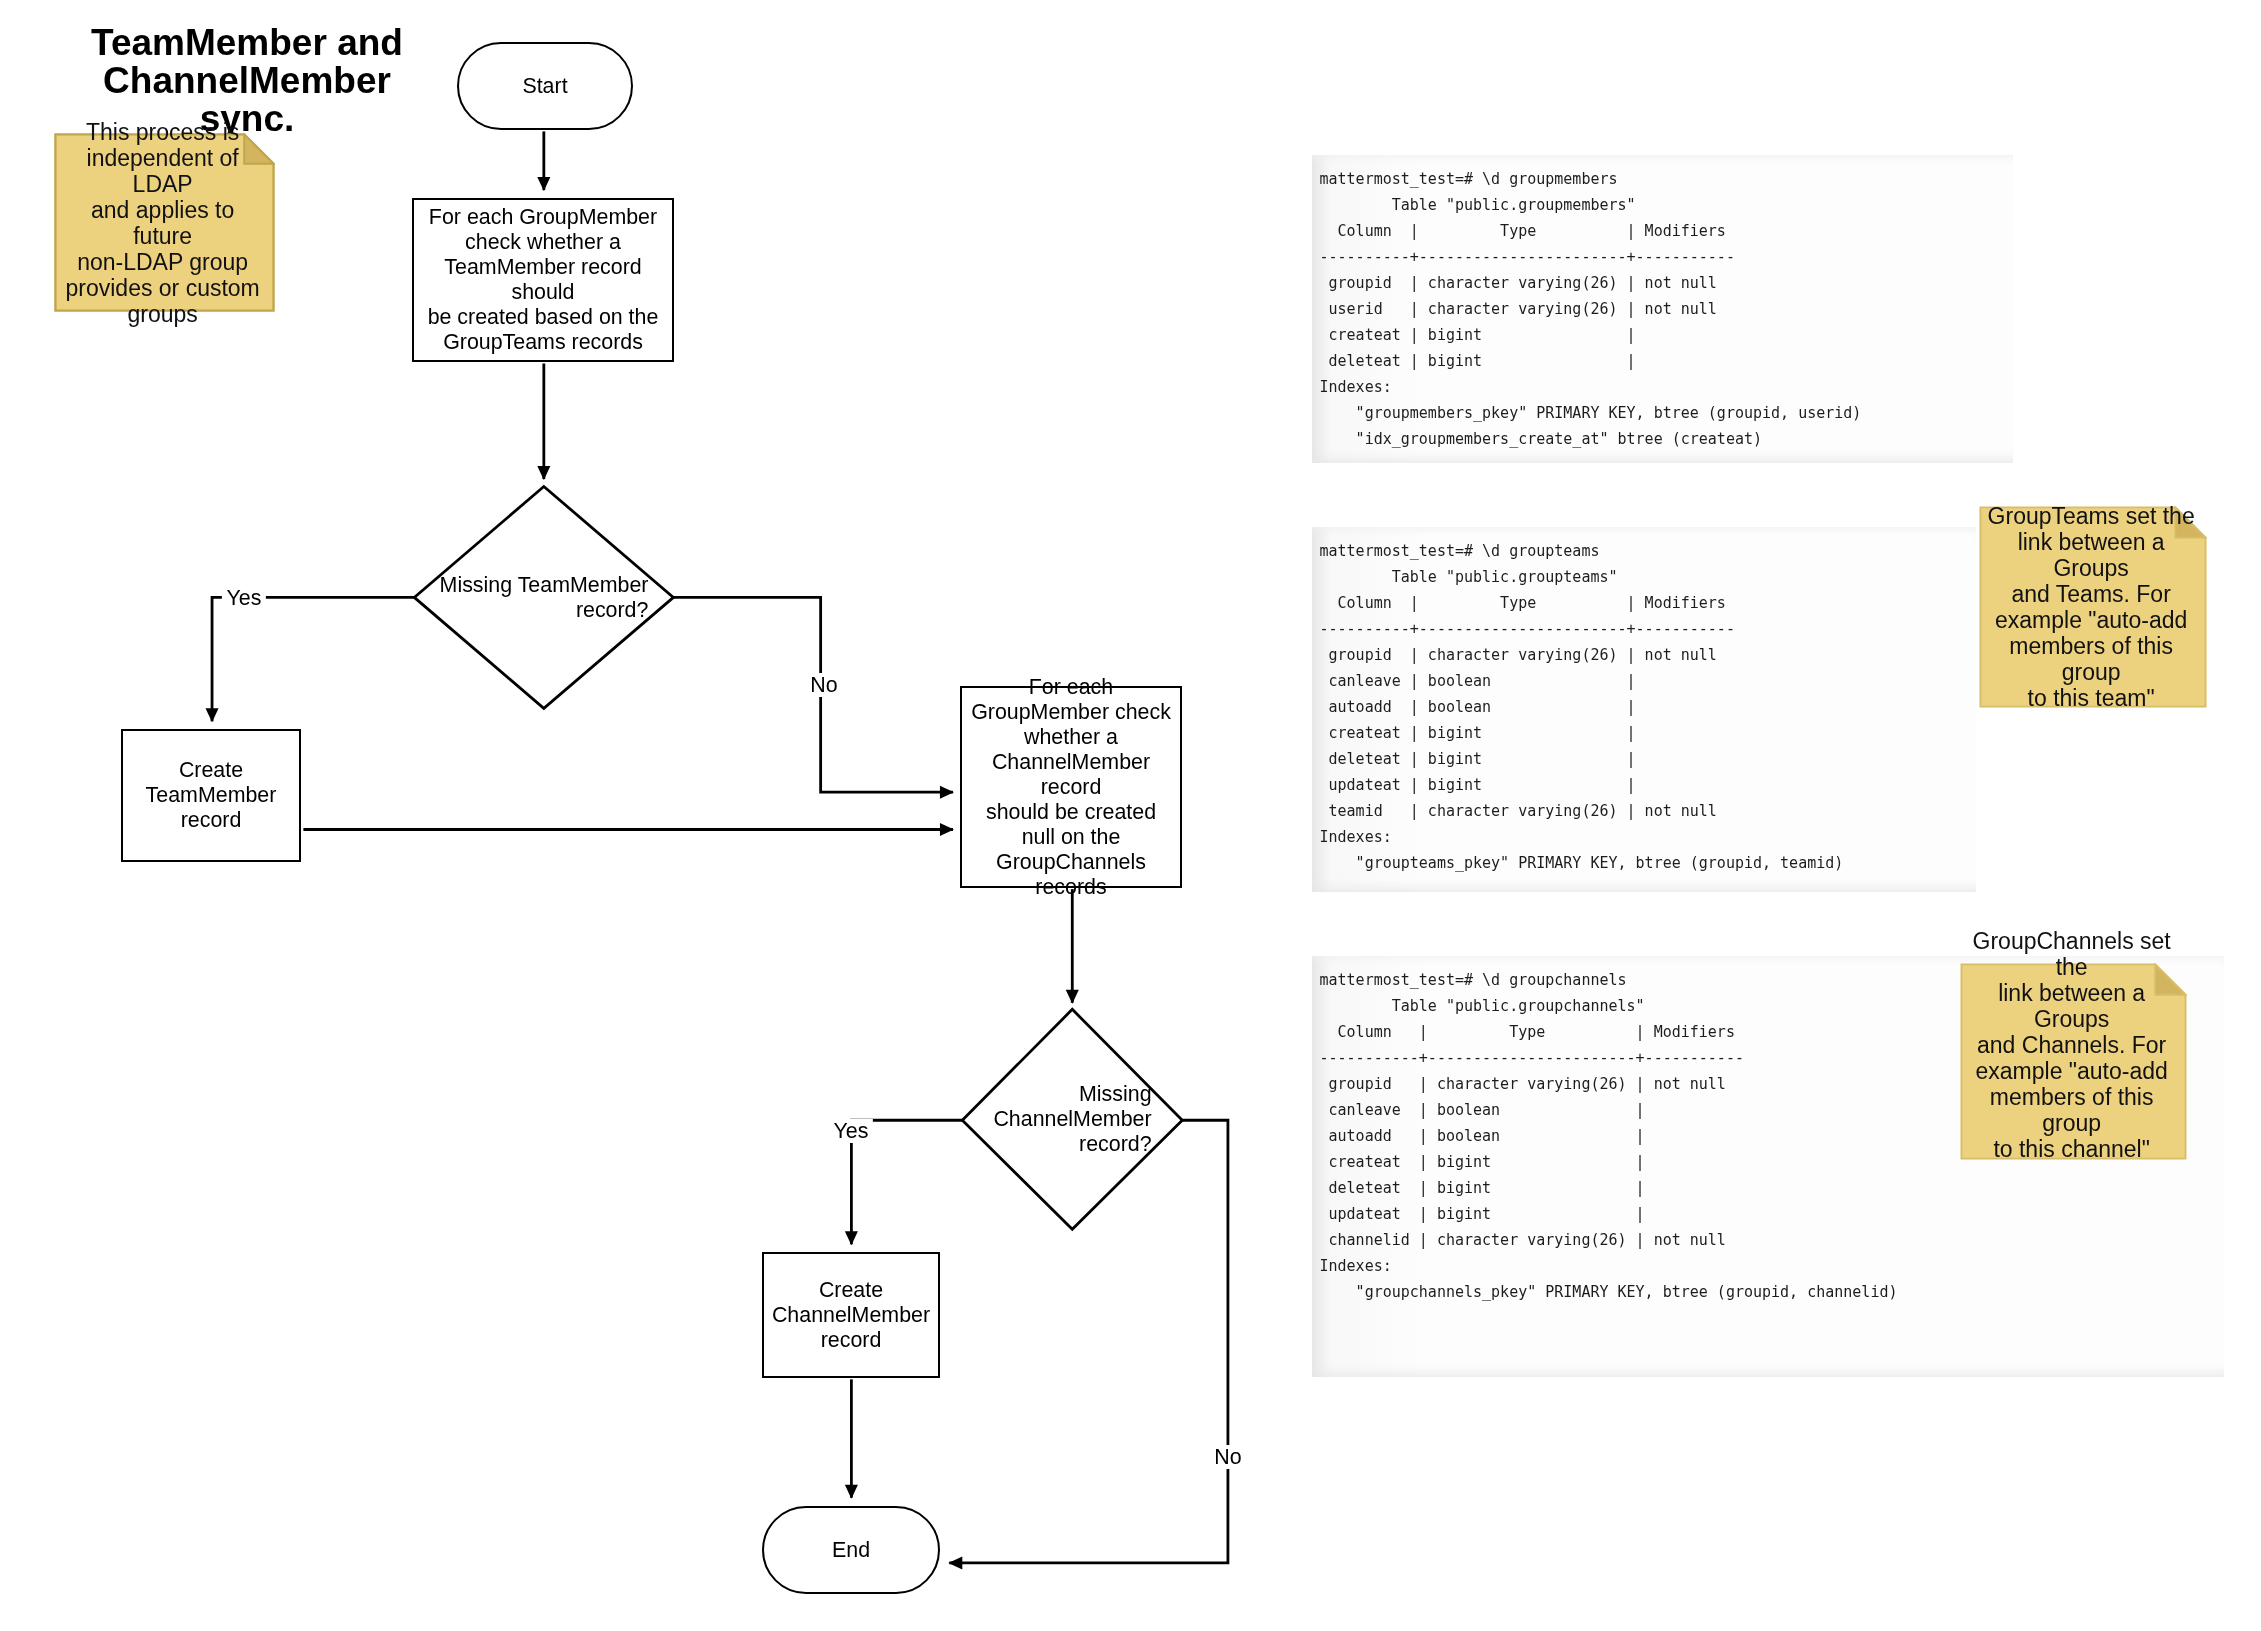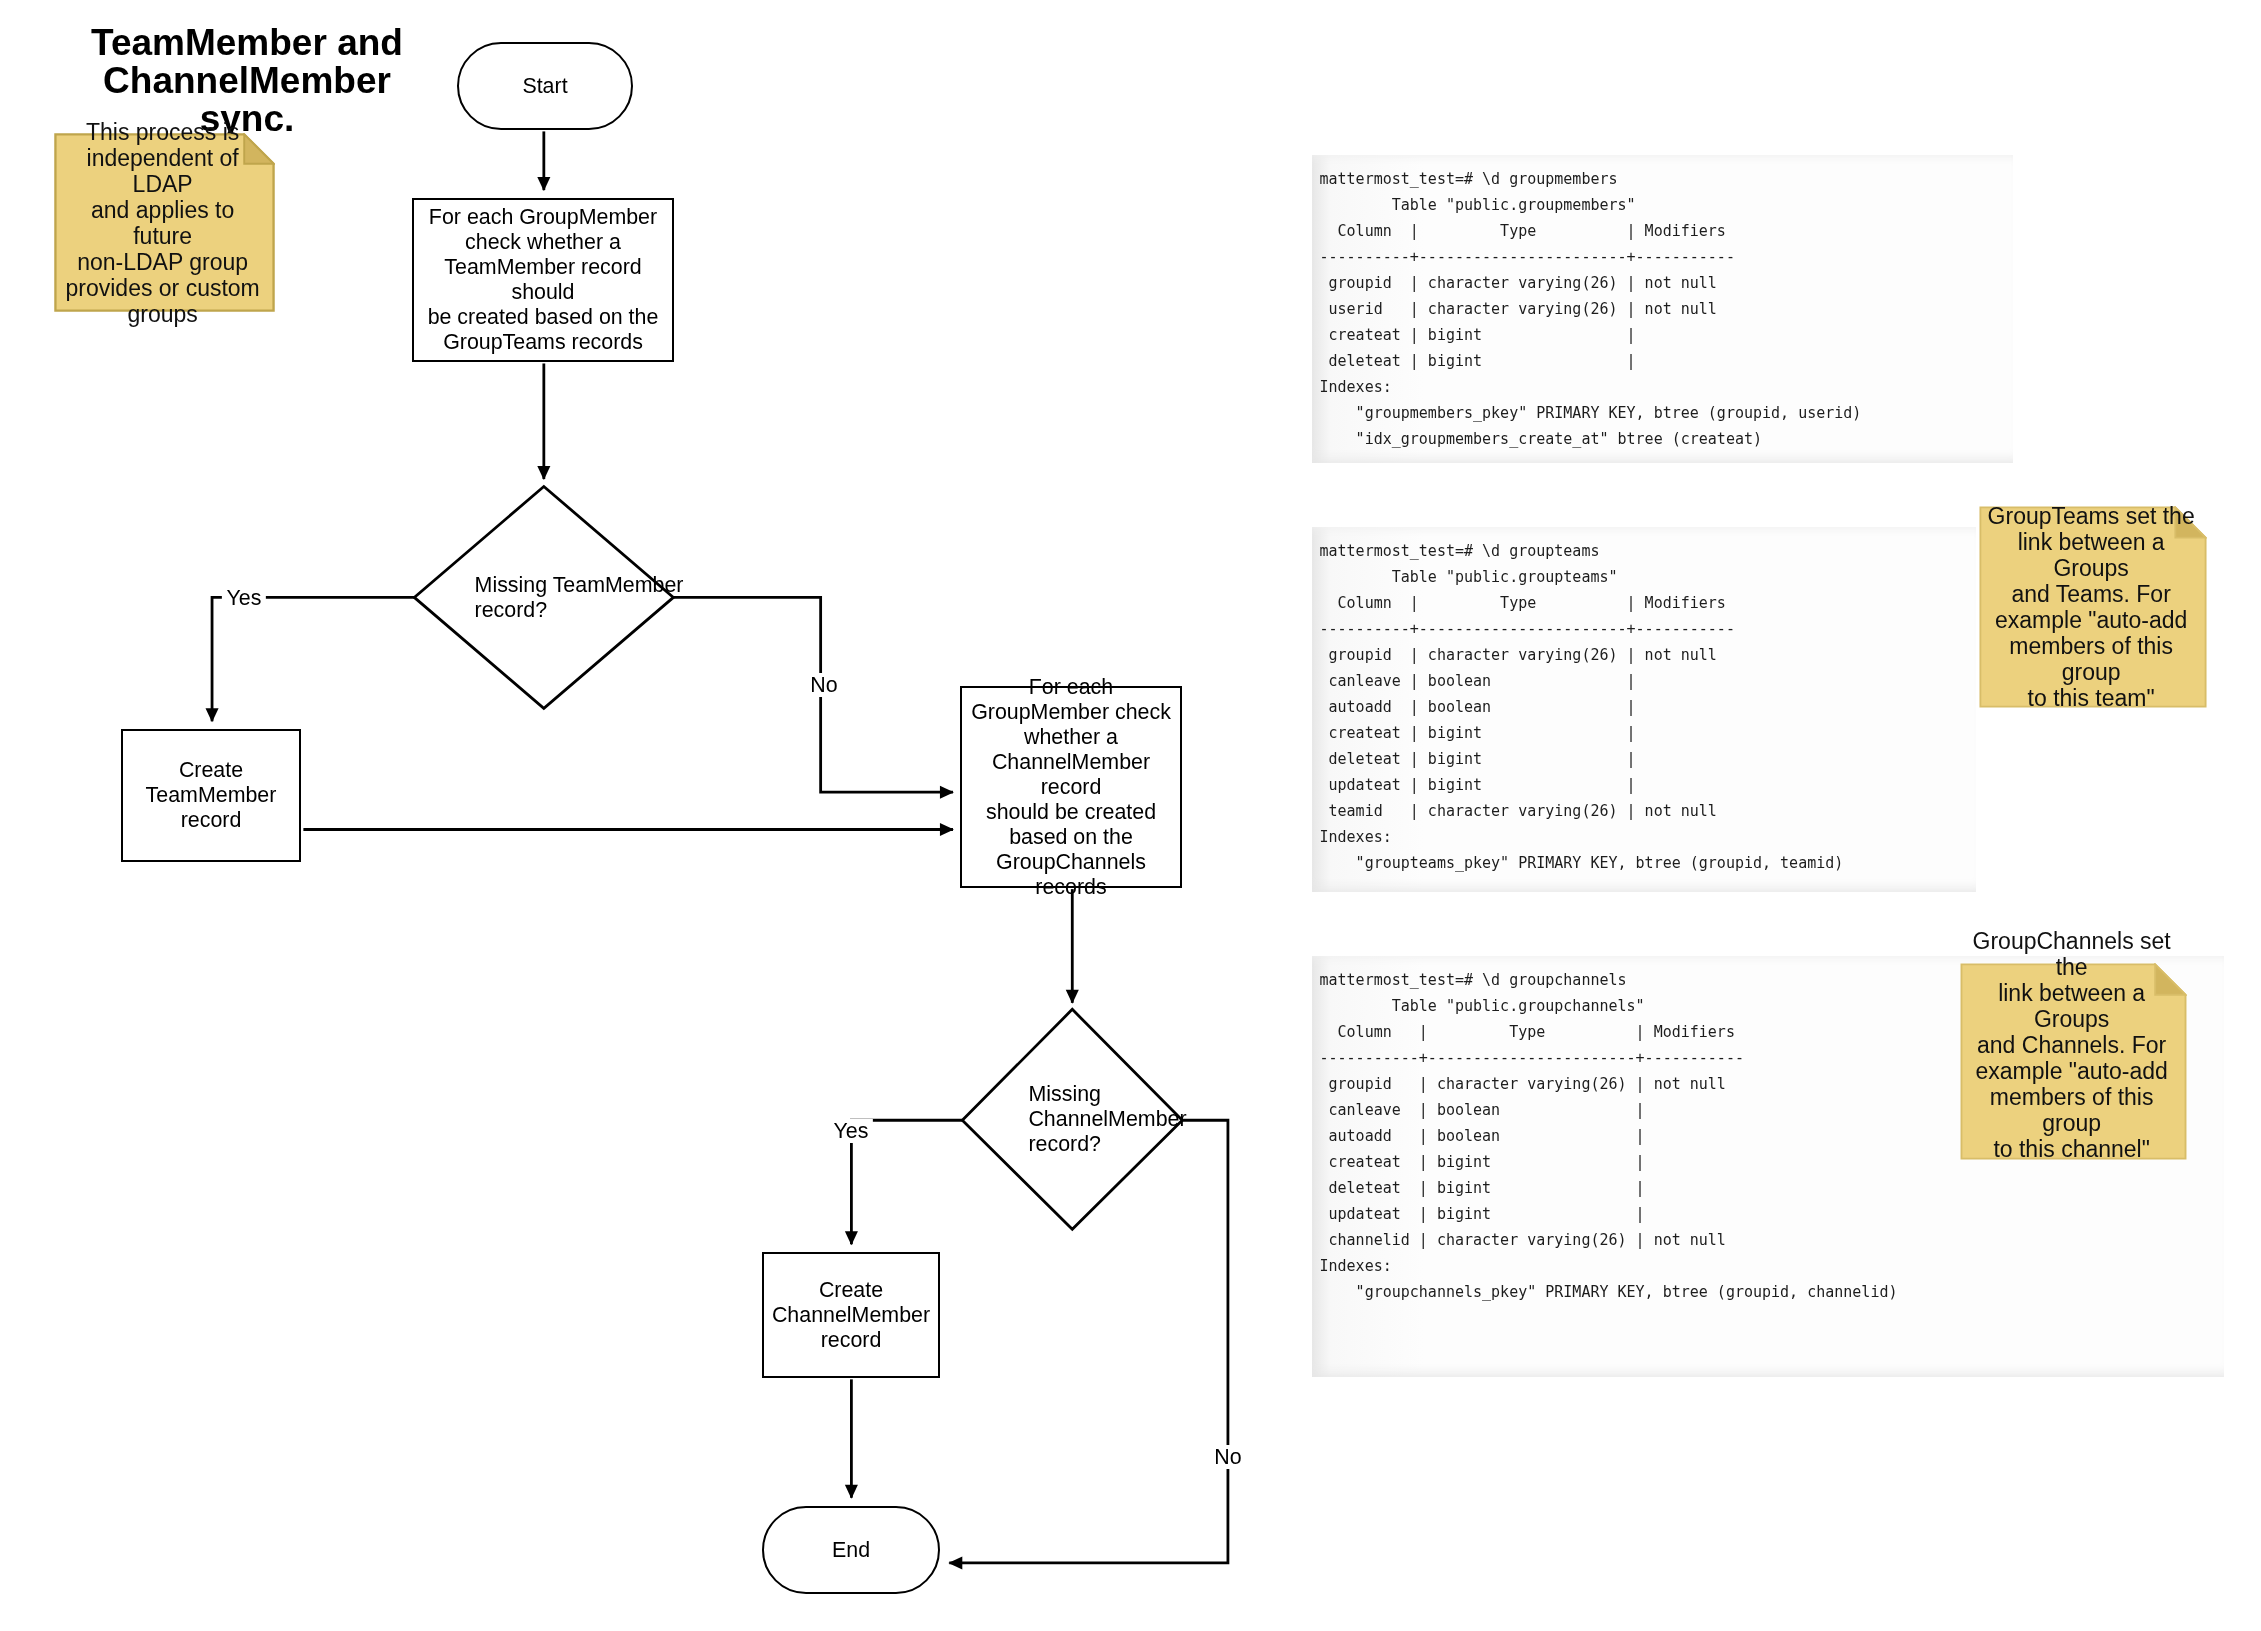--- a/index.html
+++ b/index.html
@@ -18,23 +18,22 @@
   .shape{
     position:absolute;
     display:flex;align-items:center;justify-content:center;
     background:#fff;border:2.8px solid #000;
     text-align:center;white-space:pre-line;
     font-size:21.4px;line-height:25px;
   }
   .terminator{border-radius:56px;}
   .diamond-label{
     position:absolute;display:flex;align-items:center;justify-content:center;
-    text-align:left;white-space:pre-line;font-size:21.4px;line-height:25px;
+    text-align:right;white-space:pre-line;font-size:21.4px;line-height:25px;
     pointer-events:none;
-    margin-left:35px;
   }
   .edge-label{
     position:absolute;transform:translate(-50%,-50%);
     background:#fff;padding:0 4.7px;font-size:21.4px;line-height:24px;
   }
   .page-title{
     position:absolute;font-size:37px;font-weight:bold;line-height:38px;
     text-align:center;white-space:pre-line;
   }
   .note{position:absolute;}
@@ -117,21 +116,21 @@
 TeamMember
 record</span>
   </div>
 
   <div class="shape" style="left:960px;top:686px;width:218px;height:198px;">
     <span>For each
 GroupMember check
 whether a
 ChannelMember record
 should be created
-based on the
+null on the
 GroupChannels
 records</span>
   </div>
 
   <div class="diamond-label" style="left:970px;top:1069px;width:205px;height:101px;">Missing
 ChannelMember
 record?</div>
 
   <div class="shape" style="left:762px;top:1252px;width:174px;height:122px;">
     <span>Create

